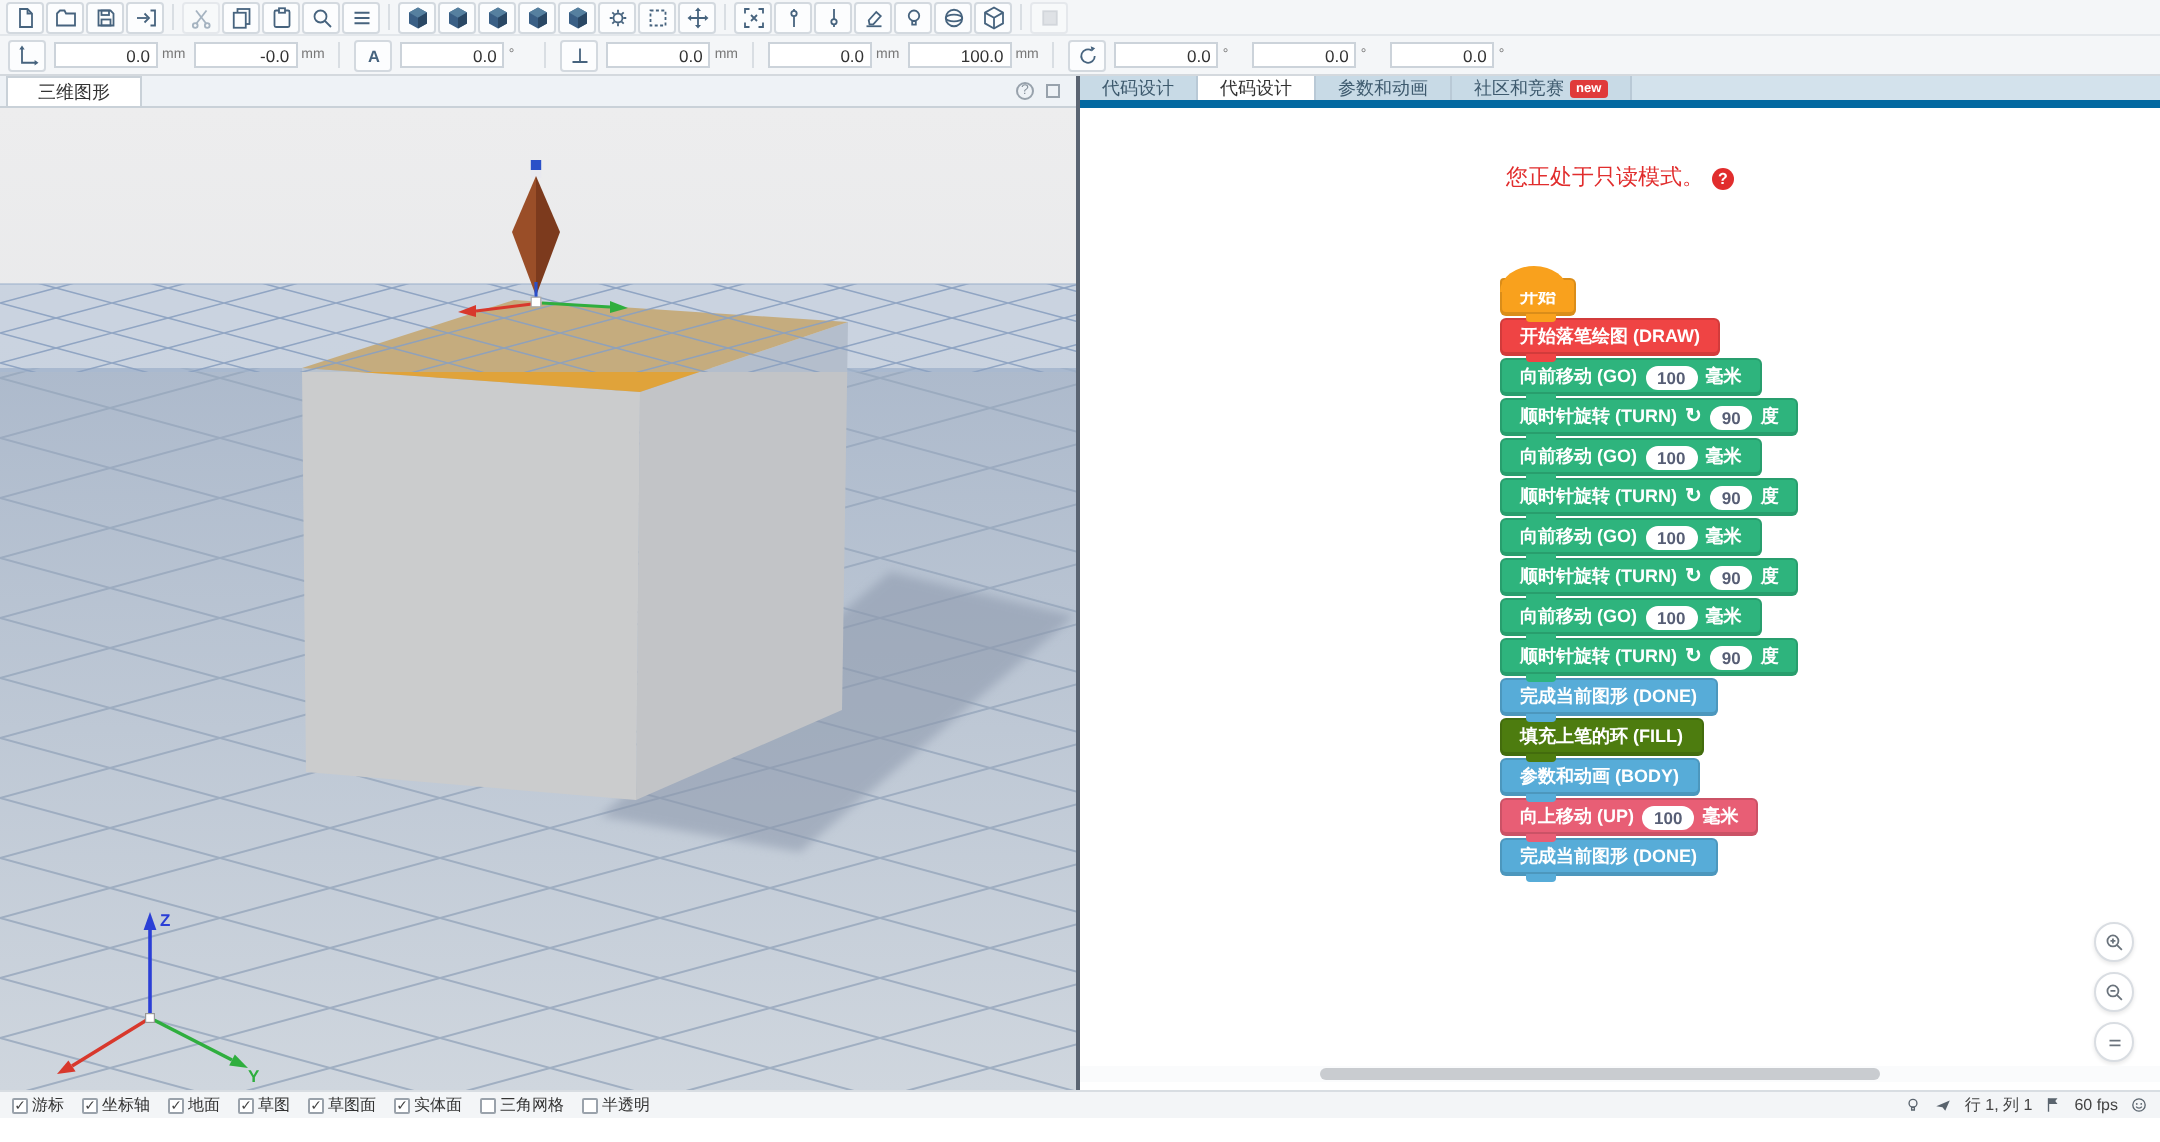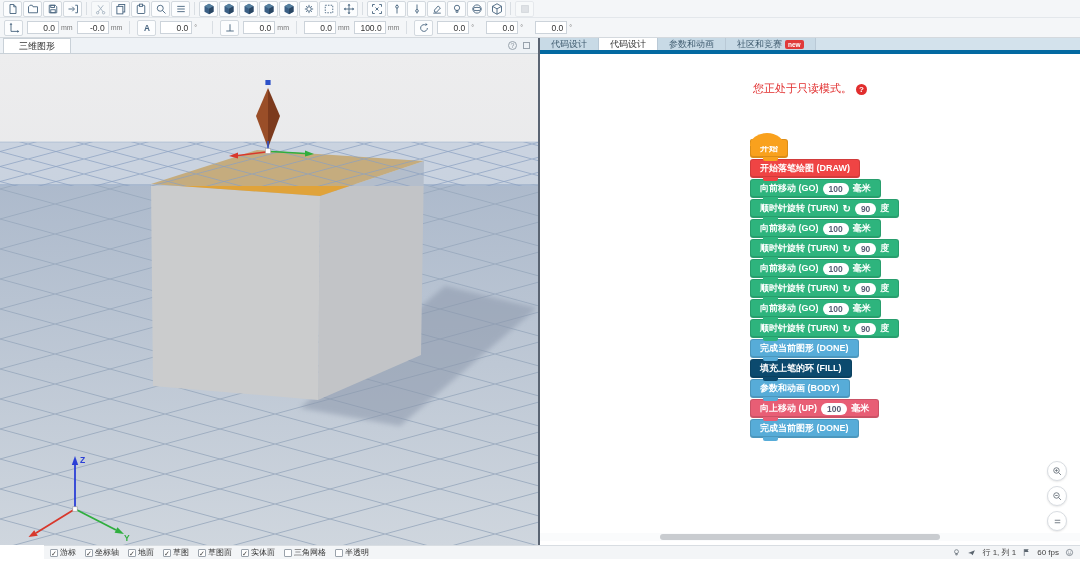--- a/index.html
+++ b/index.html
@@ -16,21 +16,21 @@
   .tbtn { width:19px; height:16px; border:1px solid #d3d9df; background:#fcfdfe; border-radius:2px; display:flex; align-items:center; justify-content:center; flex:0 0 auto; }
   .tbtn.disabled { opacity:.45; }
   .tbtn svg { width:12px; height:12px; }
   .icon-svg path, .icon-svg rect, .icon-svg circle, .icon-svg line, .icon-svg ellipse { stroke:#46637e; fill:none; stroke-width:1.2; }
   .tsep { width:1px; height:13px; background:#d9dee3; margin:0 3px; flex:0 0 auto; }
 
   
   .toolbar-xy { height:20px; background:#f4f6f8; border-bottom:1px solid #d4d9de; display:flex; align-items:center; padding-left:4px; gap:4px; }
   .xgroup { display:flex; align-items:center; gap:4px; }
   .field { display:flex; align-items:center; }
-  .field .box { width:32px; height:13px; background:#fff; border:1px solid #ccd3da; font-size:8.5px; color:#333; text-align:right; line-height:12px; padding-right:3px; }
+  .field .box { width:52px; height:13px; background:#fff; border:1px solid #ccd3da; font-size:8.5px; color:#333; text-align:right; line-height:12px; padding-right:3px; }
   .field .unit { font-size:7px; color:#777; margin-left:2px; min-width:11px; }
 
   
   .main-row { display:flex; height:507px; }
   .left-pane { width:538px; display:flex; flex-direction:column; }
   .vp-tabbar { height:16px; background:#eef2f6; border-bottom:1px solid #c9d1d8; display:flex; align-items:flex-end; }
   .vp-tab { margin-left:3px; height:15px; background:#fff; border:1px solid #c9d1d8; border-bottom:none; padding:0 15px; font-size:9px; color:#333; display:flex; align-items:center; }
   .vp-tab-icons { margin-left:auto; margin-right:8px; display:flex; gap:6px; align-items:center; height:15px; color:#8a949e; }
   .mini-help { width:9px; height:9px; border:1px solid #98a2ac; border-radius:50%; font-size:7px; line-height:8px; text-align:center; color:#8a949e; }
   .mini-maxi { width:7px; height:7px; border:1px solid #98a2ac; }
@@ -59,21 +59,21 @@
 
   
   .zoomctl { position:absolute; right:13px; bottom:14px; display:flex; flex-direction:column; gap:5px; }
   .zbtn { width:20px; height:20px; border-radius:50%; background:#fff; border:1px solid #d9dde2; box-shadow:0 1px 2px rgba(0,0,0,.10); display:flex; align-items:center; justify-content:center; }
   .zbtn svg { width:11px; height:11px; }
   .zbtn svg path, .zbtn svg circle { stroke:#6a737c; fill:none; stroke-width:1.3; }
   .hscroll { position:absolute; left:0; right:0; bottom:4px; height:8px; background:#fafbfc; }
   .hthumb { position:absolute; left:120px; top:1px; width:280px; height:6px; background:#c9ccd0; border-radius:3px; }
 
   
-  .status { height:14px; border-top:1px solid #d8dde2; background:#f3f5f7; display:flex; align-items:center; padding:0 6px; font-size:8px; color:#333;margin-left:44px; }
+  .status { height:14px; border-top:1px solid #d8dde2; background:#f3f5f7; display:flex; align-items:center; padding:0 6px; font-size:8px; color:#333; }
   .toggles { display:flex; align-items:center; gap:9px; }
   .toggle { display:flex; align-items:center; gap:2px; }
   .cb { width:8px; height:8px; border:1px solid #9aa2ab; background:#fff; border-radius:1px; font-size:7px; line-height:7px; text-align:center; color:#444; }
   .cb.checked::before { content:"✓"; }
   .status-right { margin-left:auto; display:flex; align-items:center; gap:6px; color:#444; }
   .sicon { display:flex; align-items:center; }
   .sicon svg { width:9px; height:9px; }
   .sicon svg path, .sicon svg circle, .sicon svg line { stroke:#5a646e; fill:none; stroke-width:1.2; }
   .stext { font-size:8px; color:#444; }
 </style>
@@ -465,21 +465,21 @@
             </div>
             <div class="block" style="background: rgb(46, 180, 125);">
               <span class="blabel">顺时针旋转 (TURN)</span>
               <span class="bicon">↻</span>
               <span class="pill">90</span>
               <span class="blabel">度</span>
             </div>
             <div class="block" style="background: rgb(87, 172, 216);">
               <span class="blabel">完成当前图形 (DONE)</span>
             </div>
-            <div class="block" style="background: #0c4a6e;">
+            <div class="block" style="background: #4d7c0f;">
               <span class="blabel">填充上笔的环 (FILL)</span>
             </div>
             <div class="block" style="background: rgb(87, 172, 216);">
               <span class="blabel">参数和动画 (BODY)</span>
             </div>
             <div class="block" style="background: rgb(232, 94, 117);">
               <span class="blabel">向上移动 (UP)</span>
               <span class="pill">100</span>
               <span class="blabel">毫米</span>
             </div>

